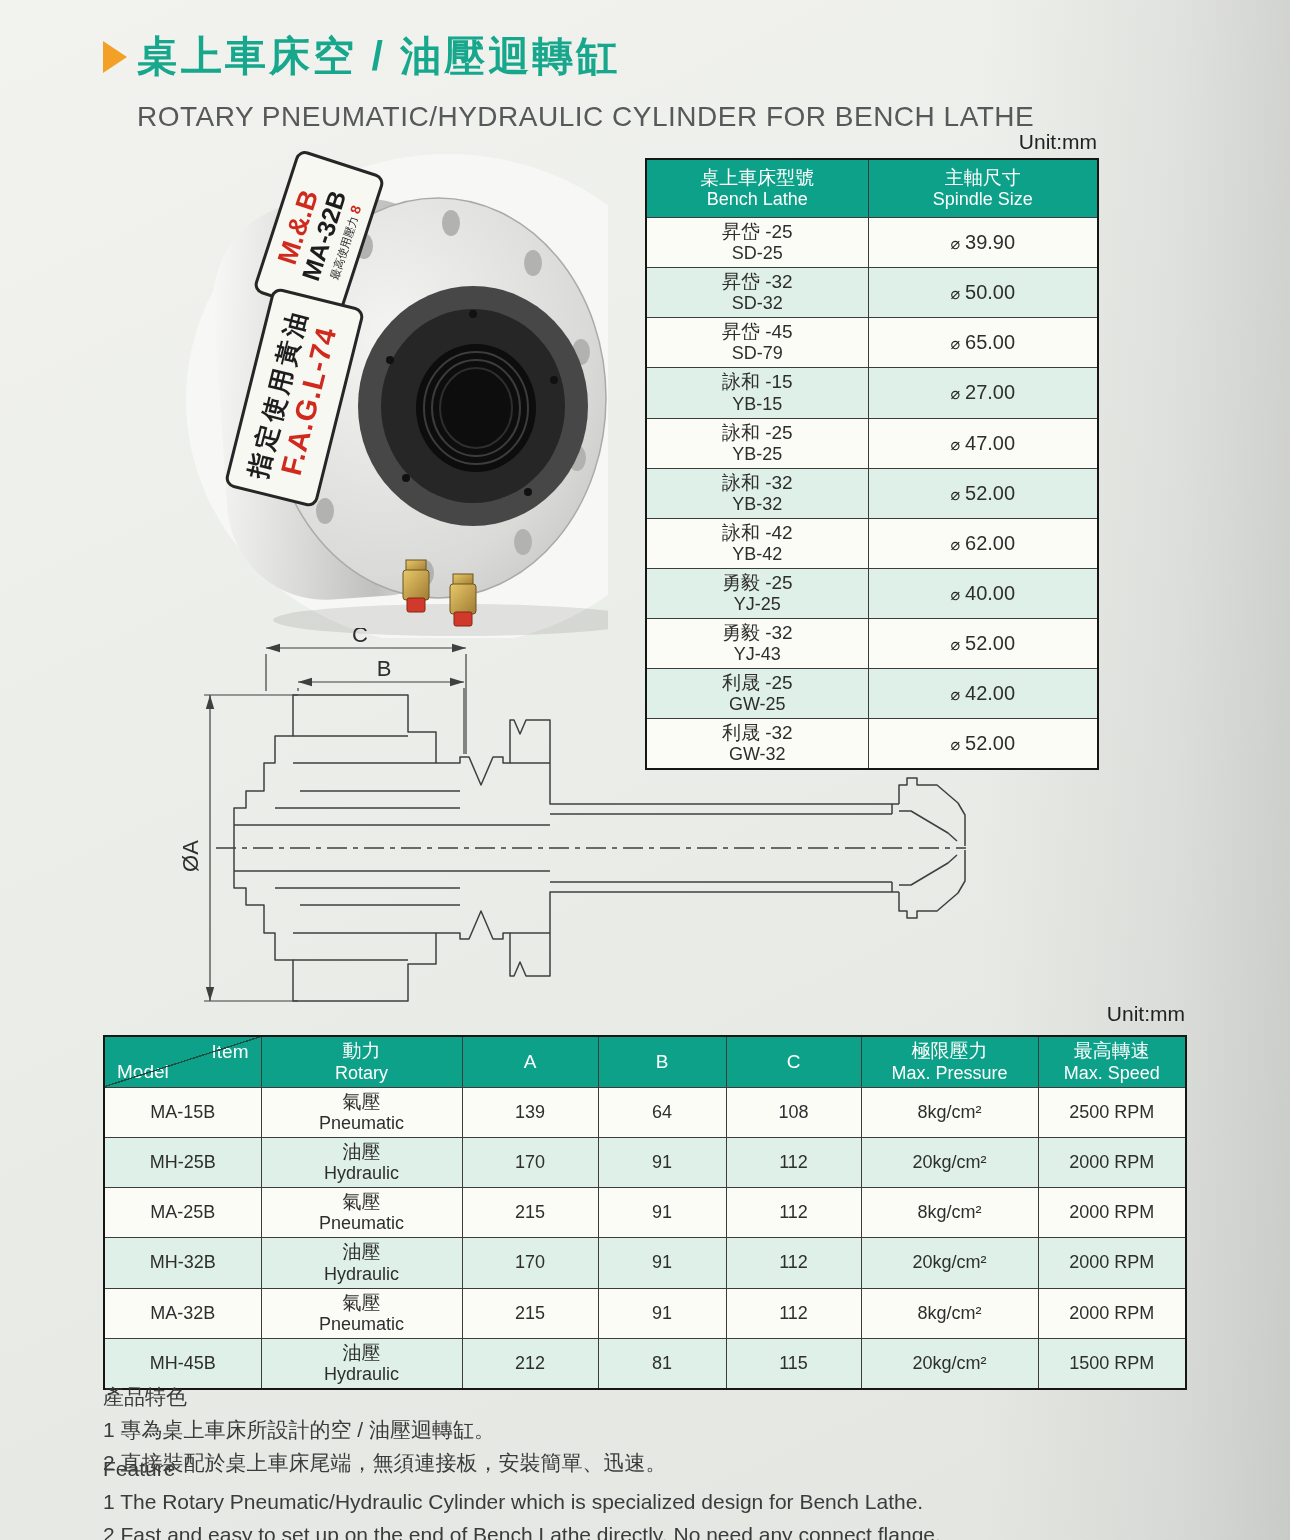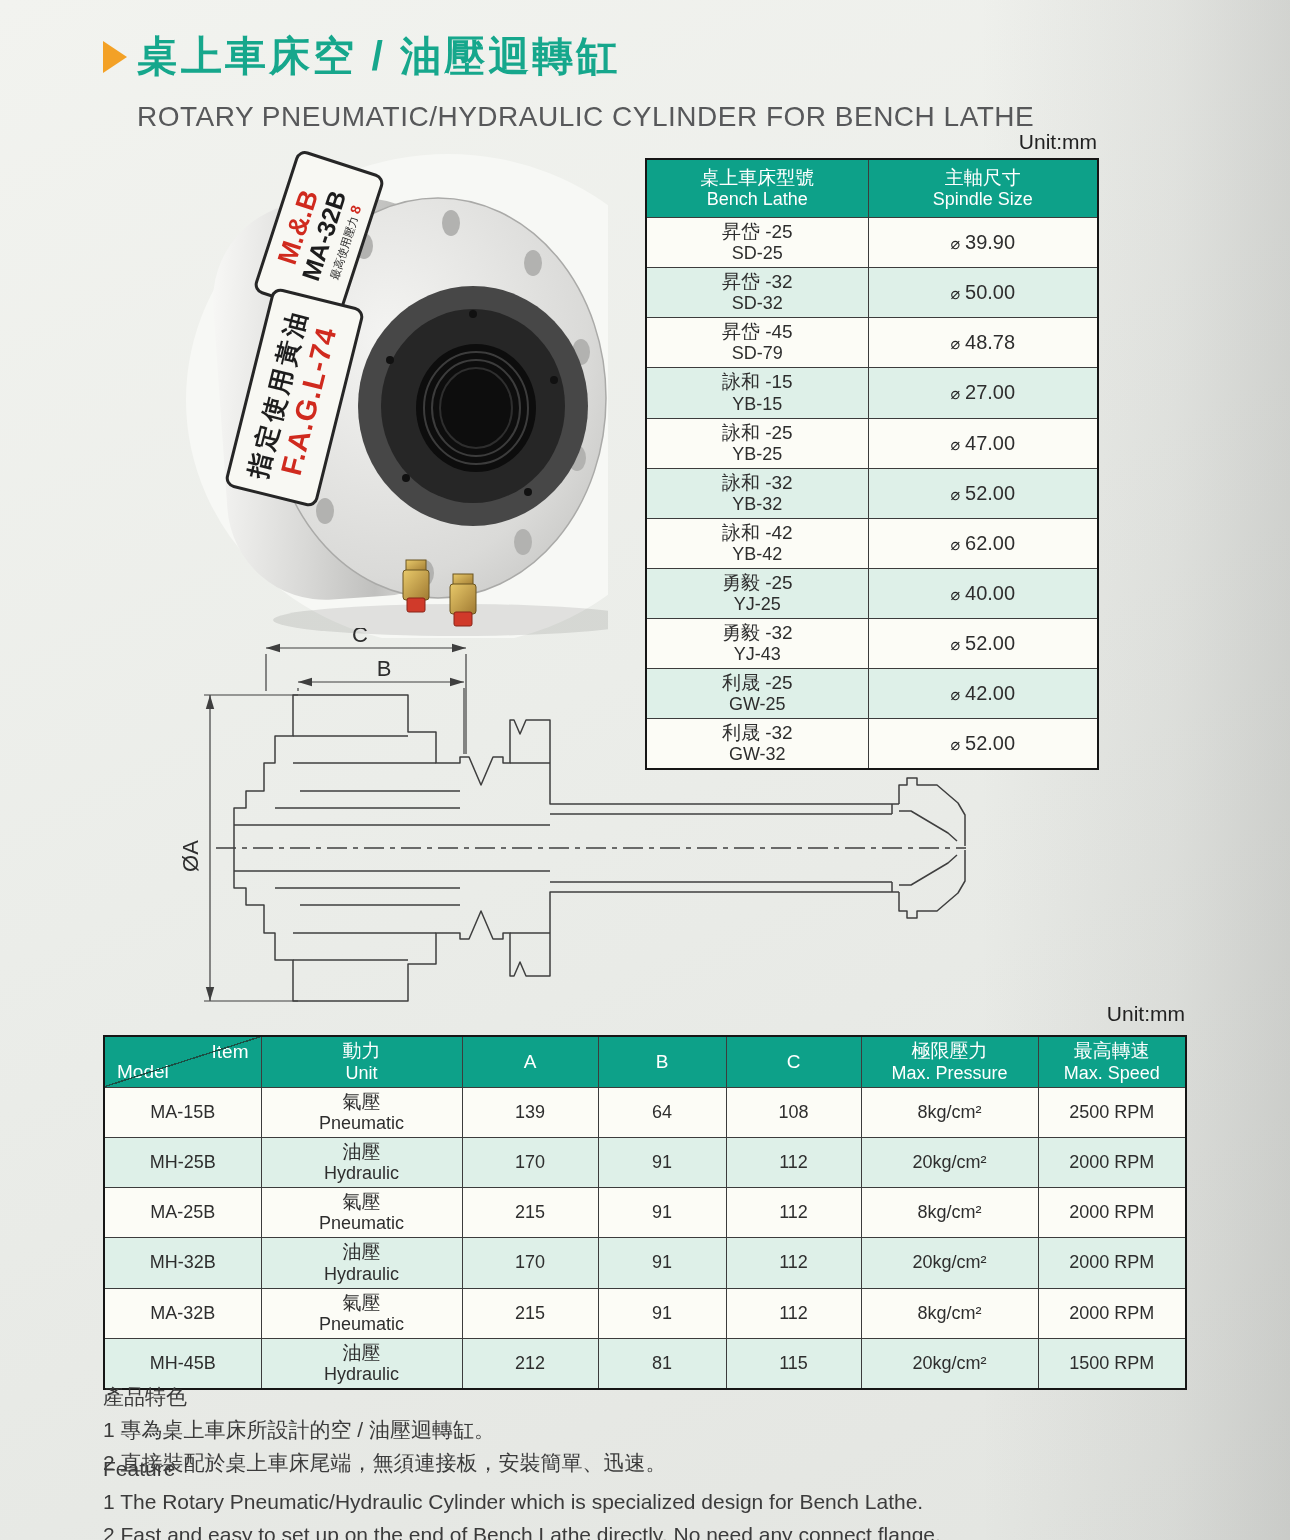--- a/index.html
+++ b/index.html
@@ -189,21 +189,21 @@
             <span class="l1">昇岱 -32</span>
             <span class="l2">SD-32</span>
           </td>
       <td class="size-cell"><span class="dia">⌀</span><span>50.00</span></td>
         </tr>
     <tr class="rowW">
       <td>
             <span class="l1">昇岱 -45</span>
             <span class="l2">SD-79</span>
           </td>
-      <td class="size-cell"><span class="dia">⌀</span><span>48.78</span></td>
+      <td class="size-cell"><span class="dia">⌀</span><span>65.00</span></td>
         </tr>
     <tr class="rowG">
       <td>
             <span class="l1">詠和 -15</span>
             <span class="l2">YB-15</span>
           </td>
       <td class="size-cell"><span class="dia">⌀</span><span>27.00</span></td>
         </tr>
     <tr class="rowW">
       <td>
@@ -301,21 +301,21 @@
         <col style="width:148px">
     </colgroup>
     <tbody>
         <tr>
       <th class="diag">
         <span class="it">Item</span>
         <span class="mo">Model</span>
           </th>
       <th>
             <span class="l1">動力</span>
-            <span class="l2">Unit</span>
+            <span class="l2">Rotary</span>
           </th>
       <th>
             <span class="l1">A</span>
           </th>
       <th>
             <span class="l1">B</span>
           </th>
       <th>
             <span class="l1">C</span>
           </th>

